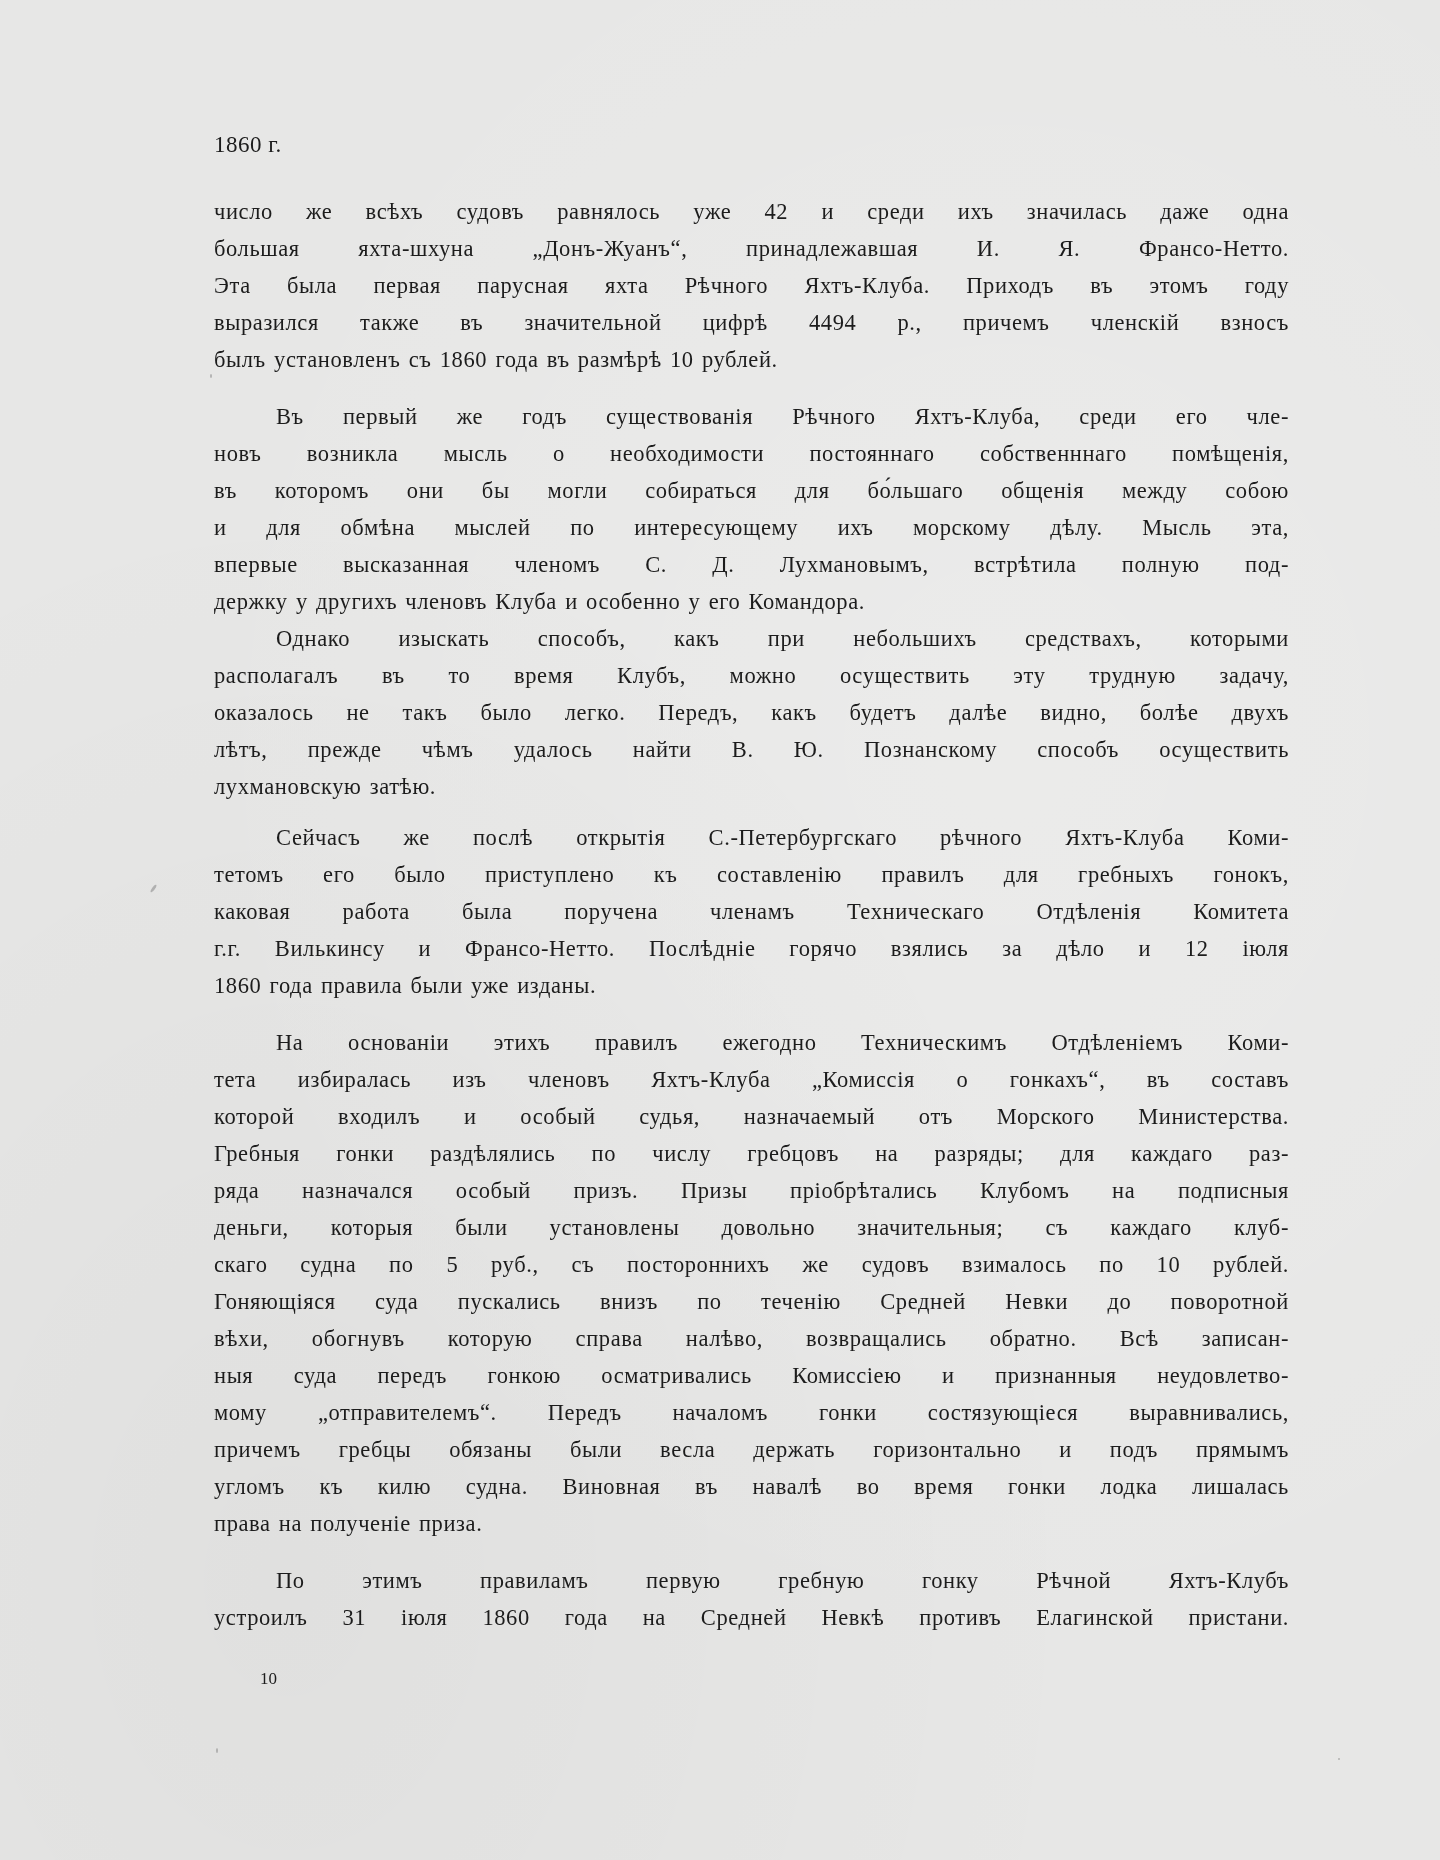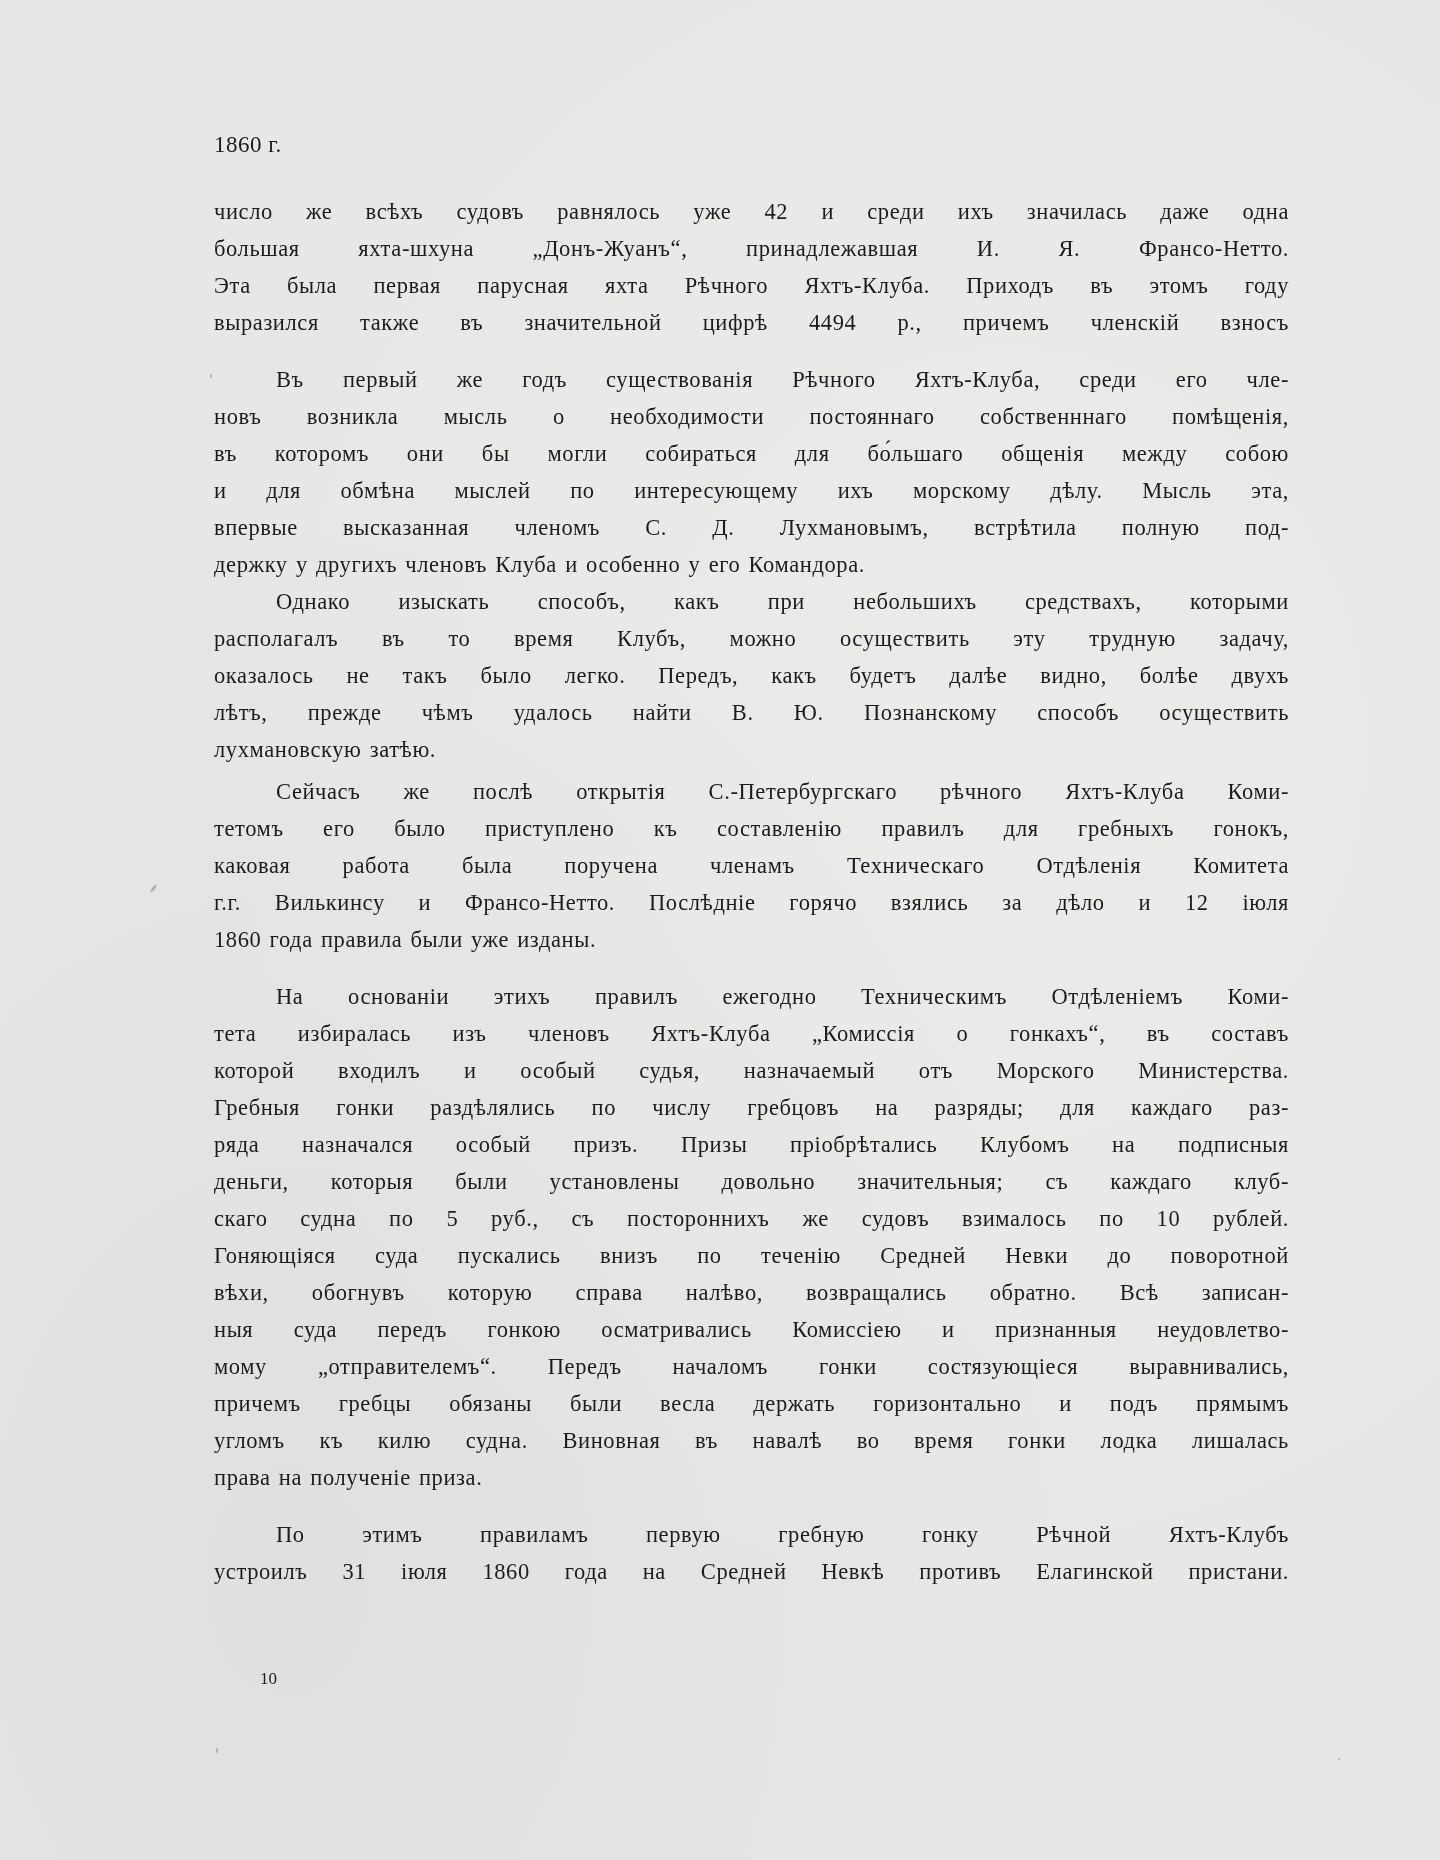--- a/index.html
+++ b/index.html
@@ -51,21 +51,21 @@
     letter-spacing: 0.6px;
     word-spacing: 2px;
   }
   .line.indent {
     padding-left: 62px;
   }
   .line.last {
     text-align-last: left;
   }
   .para { display: block; }
-  .para.gap-s { margin-top: 5px; }
+  .para.gap-s { margin-top: 14px; }
   .para.gap-m { margin-top: 20px; }
   .page-number {
     position: absolute;
     left: 260px;
     top: 1668px;
     font-size: 17px;
     line-height: 22px;
     text-align: right;
   }
   .speck {
@@ -81,20 +81,21 @@
 <div class="page">
 
   <div class="running-head">1860 г.</div>
 
   <div class="body-text">
     <div class="para">
         <span class="line">число же всѣхъ судовъ равнялось уже 42 и среди ихъ значилась даже одна</span>
         <span class="line">большая яхта-шхуна „Донъ-Жуанъ“, принадлежавшая И. Я. Франсо-Нетто.</span>
         <span class="line">Эта была первая парусная яхта Рѣчного Яхтъ-Клуба. Приходъ въ этомъ году</span>
         <span class="line">выразился также въ значительной цифрѣ 4494 р., причемъ членскій взносъ</span>
+        <span class="line last">былъ установленъ съ 1860 года въ размѣрѣ 10 рублей.</span>
       </div>
     <div class="para gap-m">
         <span class="line indent">Въ первый же годъ существованія Рѣчного Яхтъ-Клуба, среди его чле-</span>
         <span class="line">новъ возникла мысль о необходимости постояннаго собственннаго помѣщенія,</span>
         <span class="line">въ которомъ они бы могли собираться для бо́льшаго общенія между собою</span>
         <span class="line">и для обмѣна мыслей по интересующему ихъ морскому дѣлу. Мысль эта,</span>
         <span class="line">впервые высказанная членомъ С. Д. Лухмановымъ, встрѣтила полную под-</span>
         <span class="line last">держку у другихъ членовъ Клуба и особенно у его Командора.</span>
       </div>
     <div class="para">

